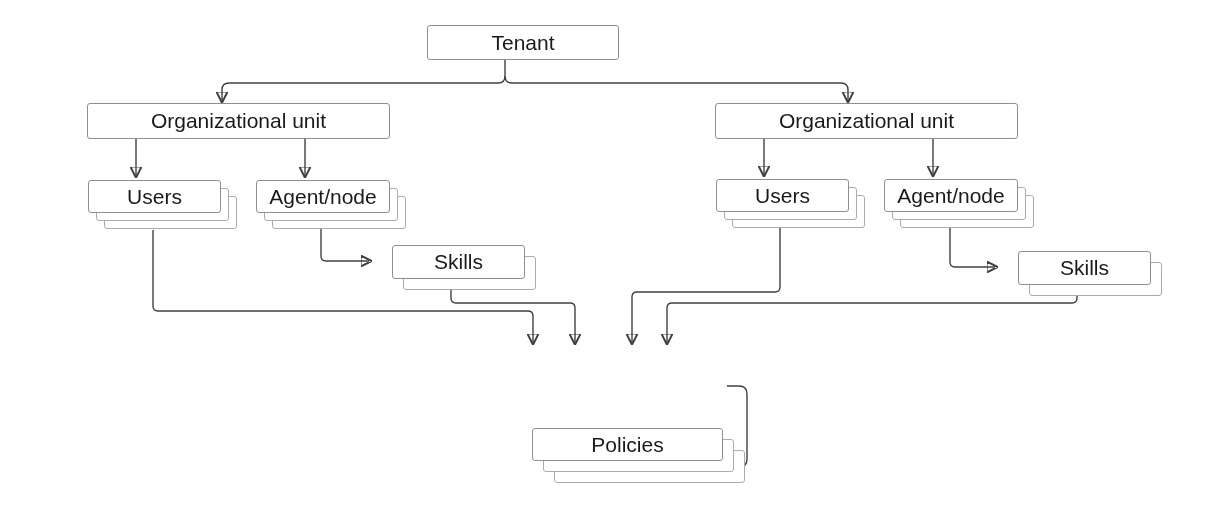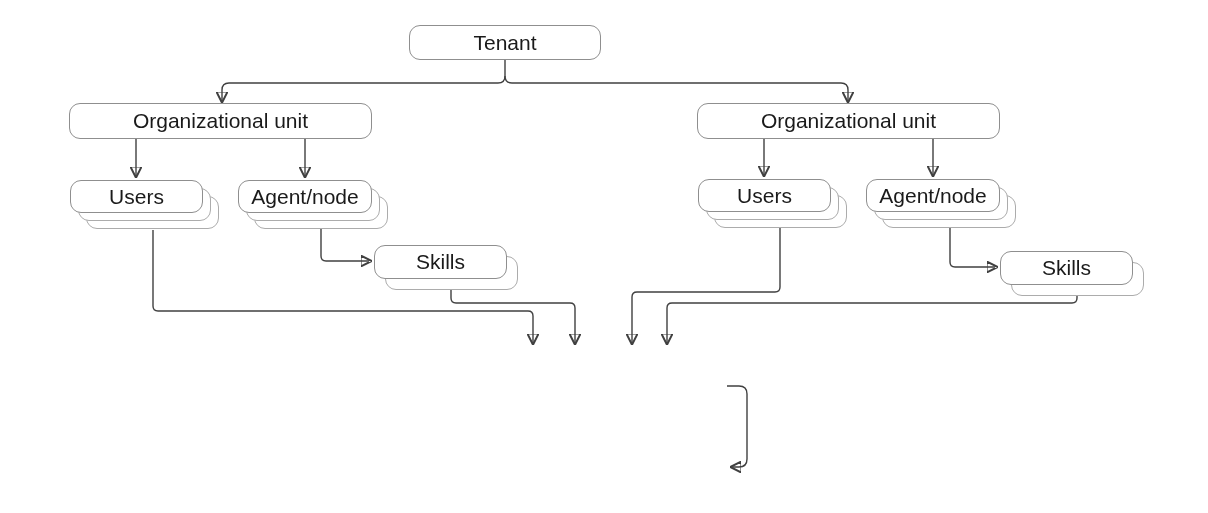--- a/index.html
+++ b/index.html
@@ -4,21 +4,21 @@
 <style>
   html, body { margin:0; padding:0; background:#ffffff; }
   #canvas {
     position:relative; width:1208px; height:513px; background:#ffffff;
     font-family:"Liberation Sans", sans-serif; overflow:hidden;
   }
   #edge-layer { position:absolute; left:0; top:0; width:1208px; height:513px; }
   #edge-layer path { fill:none; stroke:#404040; stroke-width:1.4; stroke-linejoin:round; }
   .node { position:absolute; }
   .layer, .box {
-    position:absolute; background:#ffffff; box-sizing:border-box; border-radius:11px;
+    position:absolute; background:#ffffff; box-sizing:border-box; border-radius:3px;margin-left:18px;
   }
   .layer { left:0; top:0; width:100%; height:100%; border:1.5px solid #acacac; }
   .box {
     left:0; top:0; width:100%; height:100%; border:1.5px solid #8f8f8f;
     display:flex; align-items:center; justify-content:center;
     font-size:21px; color:#1a1a1a; white-space:nowrap; z-index:2;
   }
   
   .stack-a .l1 { transform:translate(8px,8px);  z-index:1; }
   .stack-a .l2 { transform:translate(16px,16px); z-index:0; }
@@ -110,14 +110,21 @@
   </div>
 
   <div class="node stack-b" style="left:1000px; top:251px; width:133px; height:34px">
     <div class="layer l1"></div>
     <div class="box">
       <span>Skills</span>
     </div>
   </div>
 
 
+  <div class="node stack-c" style="left:514px; top:428px; width:191px; height:33px">
+    <div class="layer l2"></div>
+    <div class="layer l1"></div>
+    <div class="box">
+      <span>Policies</span>
+    </div>
+  </div>
 
 </div>
 
 </body></html>

